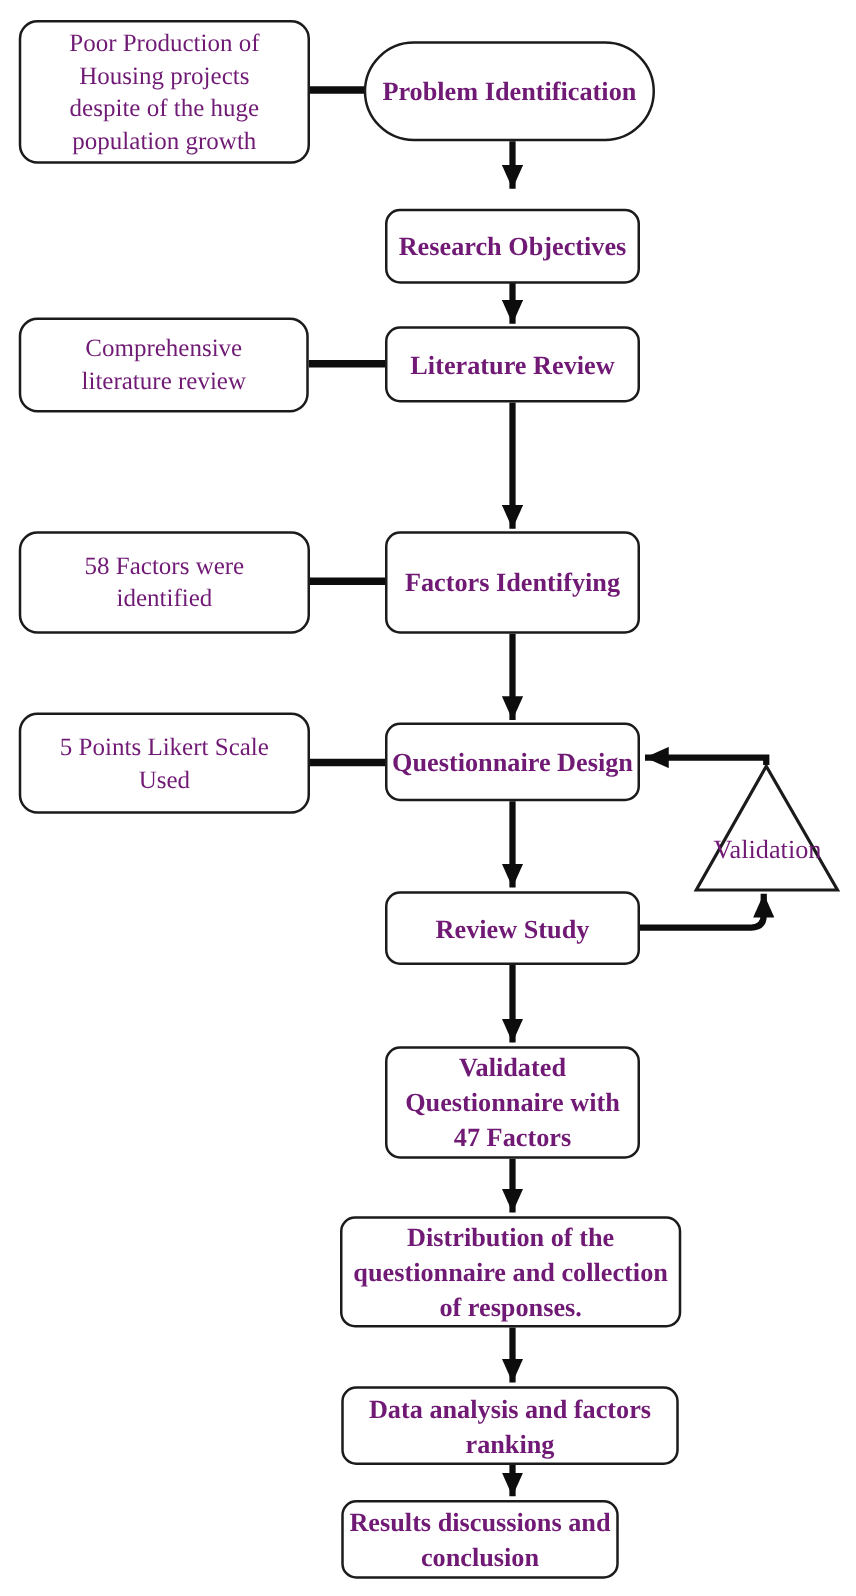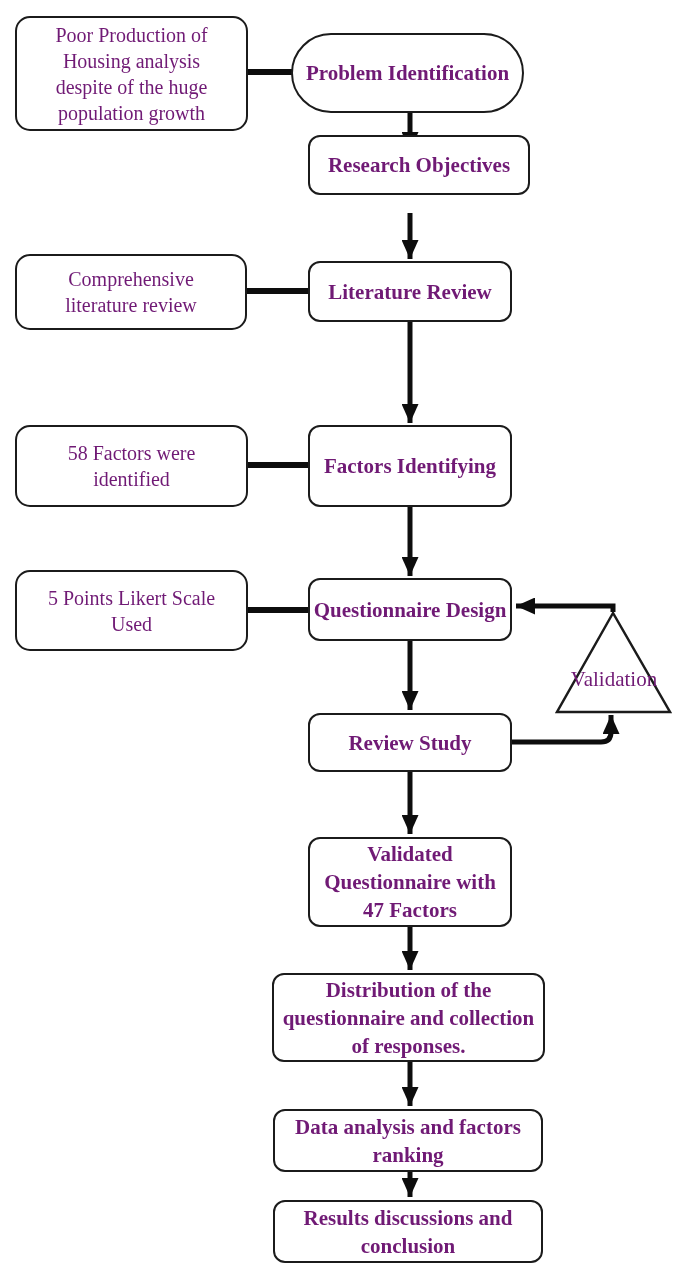--- a/index.html
+++ b/index.html
@@ -81,21 +81,21 @@
 
       <path d="M613,612 V606 H516" stroke-width="5" marker-end="url(#ah)"></path>
       <path d="M512,742 H601 Q611,742 611,732 V715" stroke-width="5" marker-end="url(#ah)"></path>
 
       <polygon points="613,613 557,712 670,712" fill="#ffffff" stroke="#1b1b1b" stroke-width="2.5"></polygon>
     </g>
   </svg>
 
   <div class="box side" style="left:15px; top:16px; width:233px; height:115px">
     <span>Poor Production of</span>
-    <span>Housing analysis</span>
+    <span>Housing projects</span>
     <span>despite of the huge</span>
     <span>population growth</span>
   </div>
 
   <div class="box side" style="left:15px; top:254px; width:232px; height:76px">
     <span>Comprehensive</span>
     <span>literature review</span>
   </div>
 
   <div class="box side" style="left:15px; top:425px; width:233px; height:82px">
@@ -105,21 +105,21 @@
 
   <div class="box side" style="left:15px; top:570px; width:233px; height:81px">
     <span>5 Points Likert Scale</span>
     <span>Used</span>
   </div>
 
   <div class="box flow stadium" style="left:291px; top:33px; width:233px; height:80px">
     <span>Problem Identification</span>
   </div>
 
-  <div class="box flow" style="left:308px; top:135px; width:222px; height:60px">
+  <div class="box flow" style="left:308px; top:167px; width:204px; height:60px">
     <span>Research Objectives</span>
   </div>
 
   <div class="box flow" style="left:308px; top:261px; width:204px; height:61px">
     <span>Literature Review</span>
   </div>
 
   <div class="box flow" style="left:308px; top:425px; width:204px; height:82px">
     <span>Factors Identifying</span>
   </div>
@@ -142,21 +142,21 @@
     <span>Distribution of the</span>
     <span>questionnaire and collection</span>
     <span>of responses.</span>
   </div>
 
   <div class="box flow" style="left:273px; top:1109px; width:270px; height:63px">
     <span>Data analysis and factors</span>
     <span>ranking</span>
   </div>
 
-  <div class="box flow" style="left:273px; top:1200px; width:270px; height:63px">
+  <div class="box flow" style="left:273px; top:1200px; width:222px; height:63px">
     <span>Results discussions and</span>
     <span>conclusion</span>
   </div>
 
   <div class="tri-label" style="left:560px; top:668px; width:108px">
     <span>Validation</span>
   </div>
 
 </div>
 

